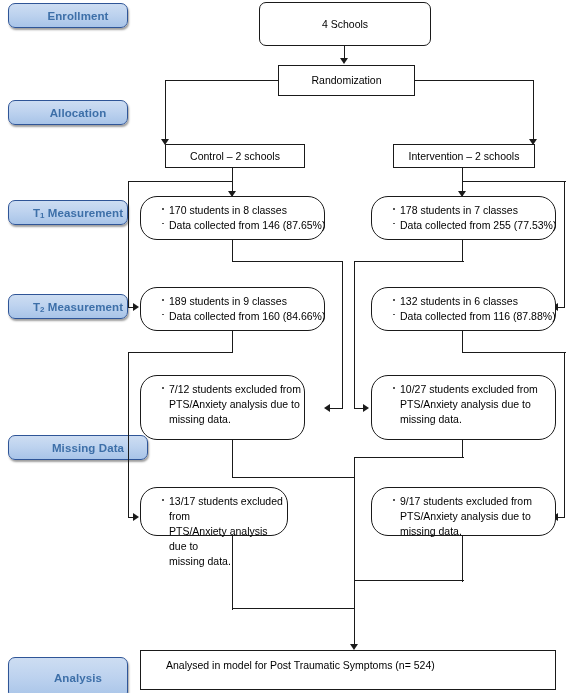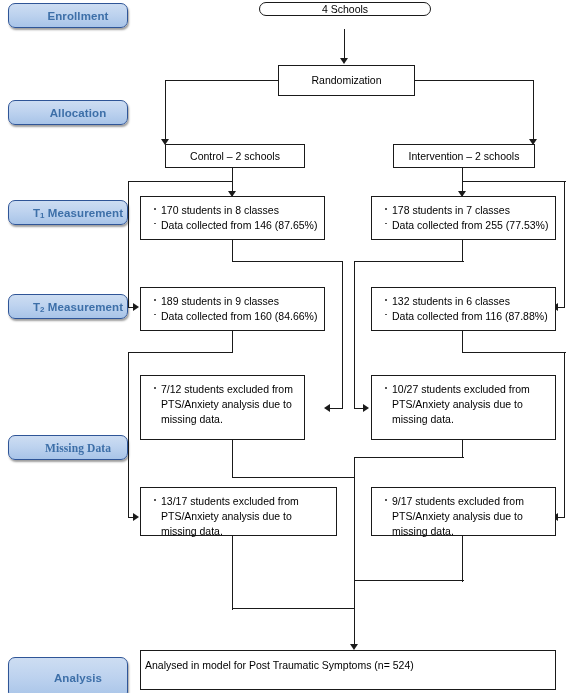--- a/index.html
+++ b/index.html
@@ -51,24 +51,25 @@
     font-size: 10.5px;
     line-height: 1.42;
   }
   .box.center {
     display: flex;
     align-items: center;
     justify-content: center;
     text-align: center;
   }
   .box.listbox {
-    padding: 6px 0 0 12px;
+    padding: 6px 0 0 20px;
+    border-radius: 17px;
   }
   .box.plainbox {
-    padding: 7px 0 0 4px;
+    padding: 7px 0 0 25px;
   }
   .bullet-line {
     position: relative;
     padding-left: 8px;
     white-space: nowrap;
   }
   .bullet-line::before {
     content: "";
     position: absolute;
     left: 1px;
@@ -125,21 +126,21 @@
   </div>
 
   <div class="pill" style="left:8px; top:200px; width:120px; height:25px;">
     <span><span>T</span><sub>1</sub><span> Measurement</span></span>
   </div>
 
   <div class="pill" style="left:8px; top:294px; width:120px; height:25px;">
     <span><span>T</span><sub>2</sub><span> Measurement</span></span>
   </div>
 
-  <div class="pill" style="left:8px; top:435px; width:120px; height:25px;font-family:Liberation Serif, serif;">
+  <div class="pill" style="left:8px; top:435px; width:140px; height:25px;">
     <span>Missing Data</span>
   </div>
 
   <div class="pill" style="left:8px; top:657px; width:120px; height:42px;">
     <span>Analysis</span>
   </div>
 
   <div class="conn v" style="left:344px; top:29px; height:30px;"></div>
   <div class="arrow down" style="left:340px; top:58px;"></div>
 
@@ -197,21 +198,21 @@
 
   <div class="conn v" style="left:232px; top:536px; height:74px;"></div>
   <div class="conn h" style="left:232px; top:608px; width:122px;"></div>
 
   <div class="conn v" style="left:462px; top:536px; height:46px;"></div>
   <div class="conn h" style="left:354px; top:580px; width:110px;"></div>
 
   <div class="conn v" style="left:354px; top:457px; height:189px;"></div>
   <div class="arrow down" style="left:350px; top:644px;"></div>
 
-  <div class="box center" style="left:259px; top:2px; width:172px; height:14px;border-radius:7px;">
+  <div class="box center" style="left:259px; top:2px; width:172px; height:44px;border-radius:7px;">
     <span>4 Schools</span>
   </div>
 
   <div class="box center" style="left:278px; top:65px; width:137px; height:31px;">
     <span>Randomization</span>
   </div>
 
   <div class="box center" style="left:165px; top:144px; width:140px; height:24px;">
     <span>Control – 2 schools</span>
   </div>
@@ -245,21 +246,21 @@
 PTS/Anxiety analysis due to
 missing data.</div>
   </div>
 
   <div class="box listbox" style="left:371px; top:375px; width:185px; height:65px;">
     <div class="bullet-line multiline">10/27 students excluded from
 PTS/Anxiety analysis due to
 missing data.</div>
   </div>
 
-  <div class="box listbox" style="left:140px; top:487px; width:197px; height:49px;">
+  <div class="box listbox" style="left:140px; top:487px; width:148px; height:49px;">
     <div class="bullet-line multiline">13/17 students excluded from
 PTS/Anxiety analysis due to
 missing data.</div>
   </div>
 
   <div class="box listbox" style="left:371px; top:487px; width:185px; height:49px;">
     <div class="bullet-line multiline">9/17 students excluded from
 PTS/Anxiety analysis due to
 missing data.</div>
   </div>

